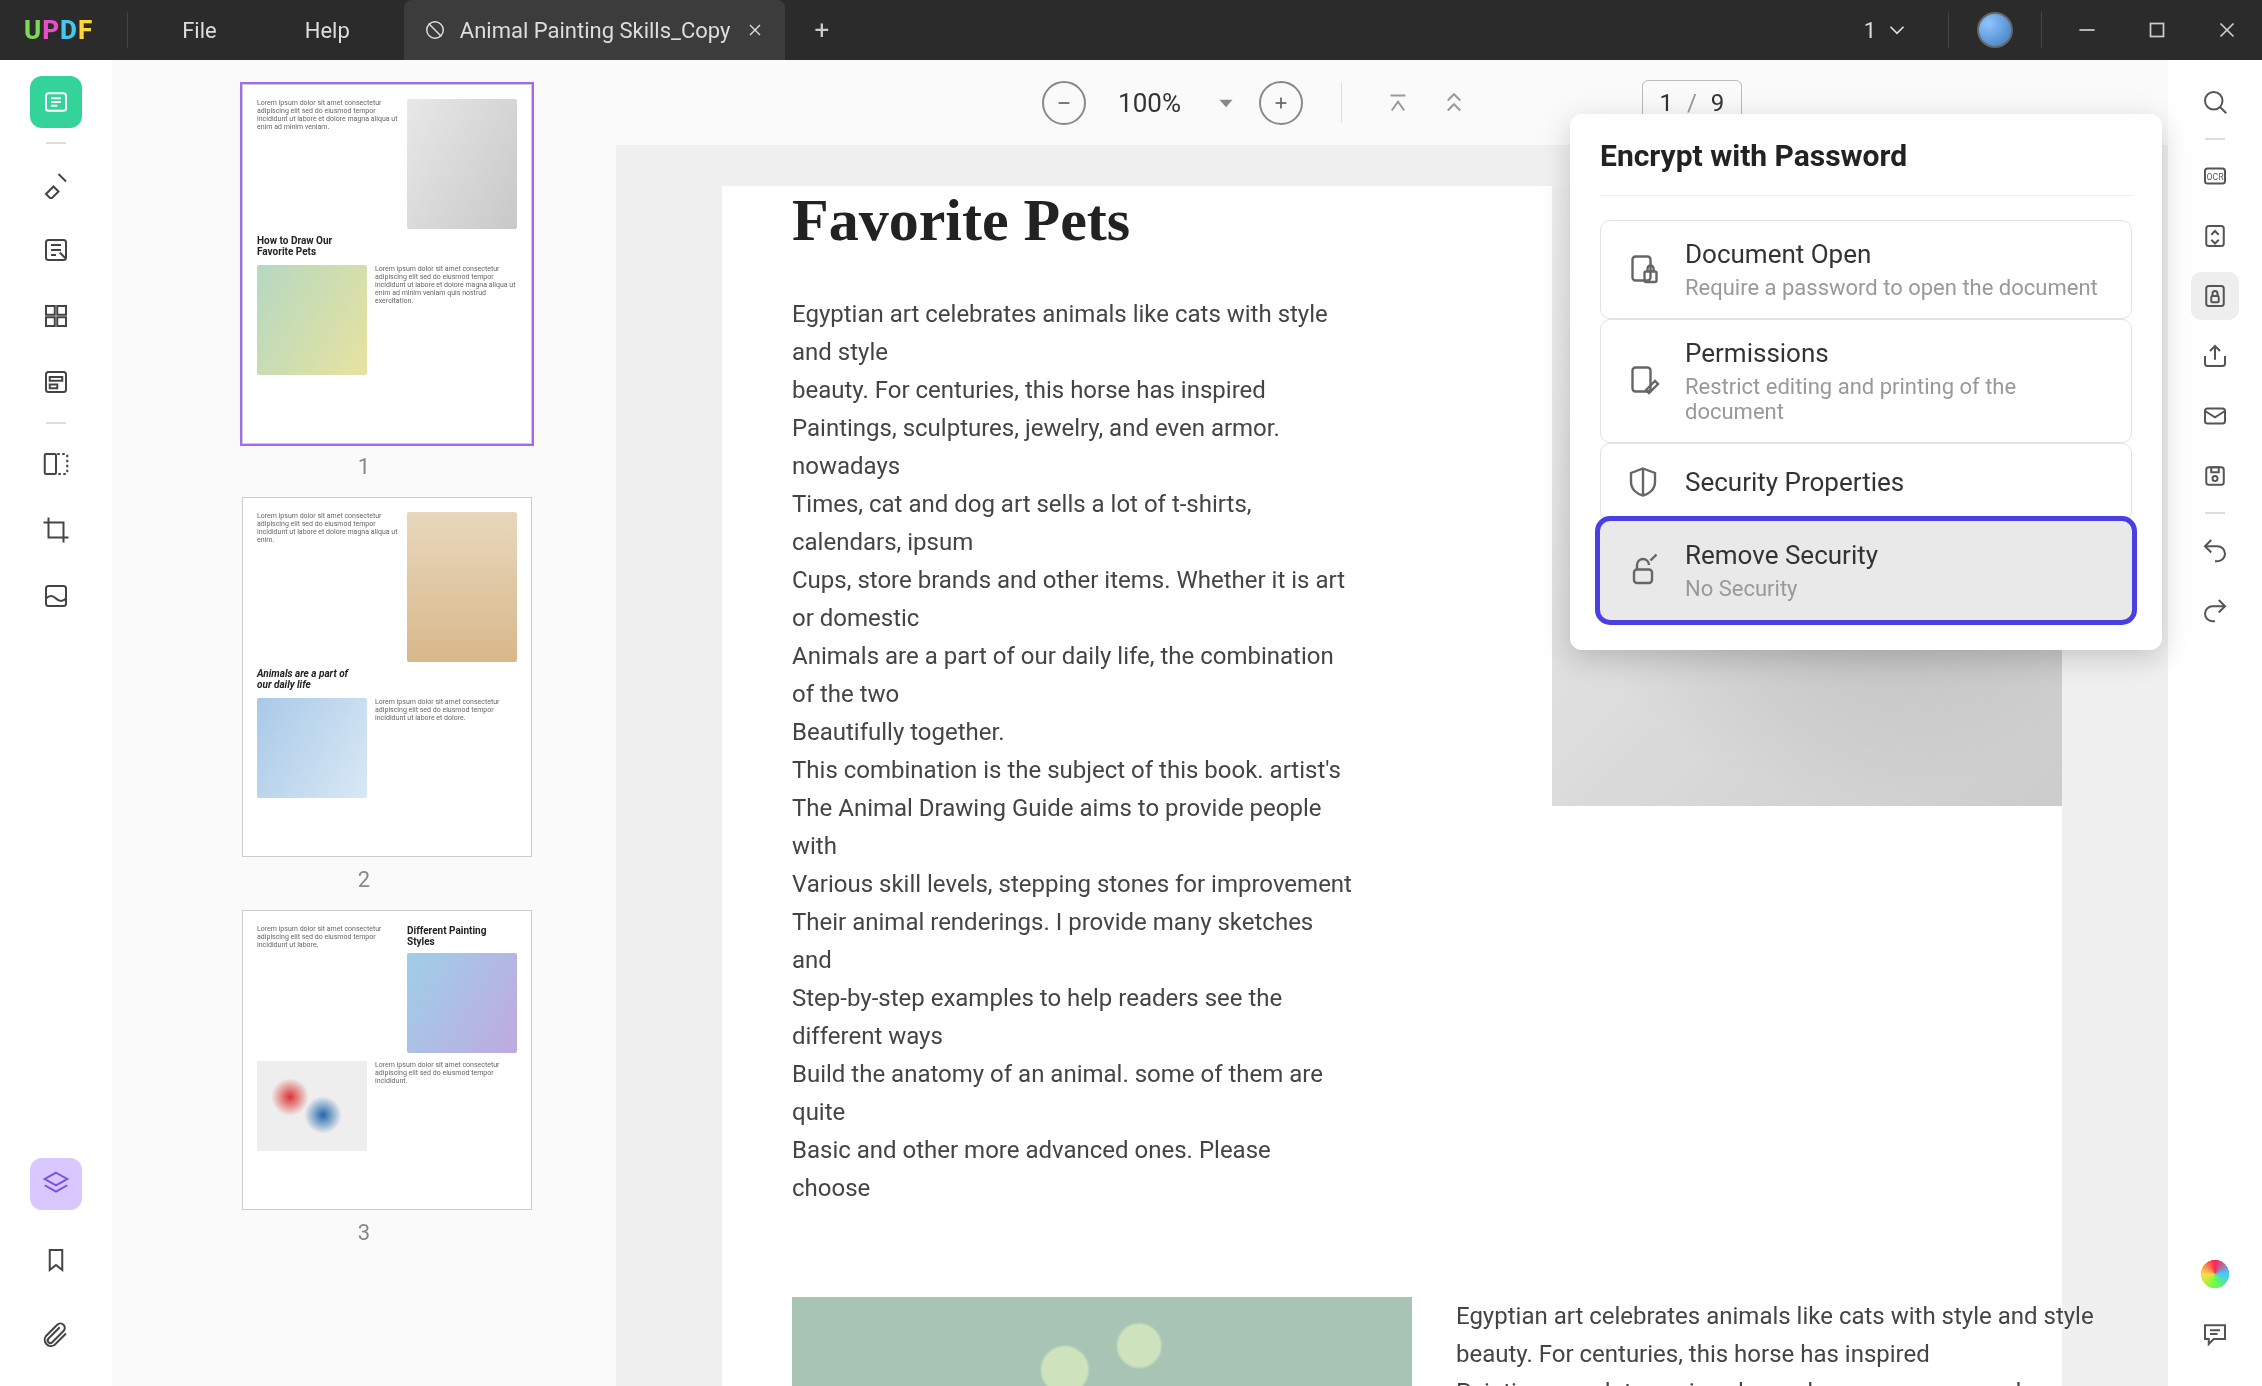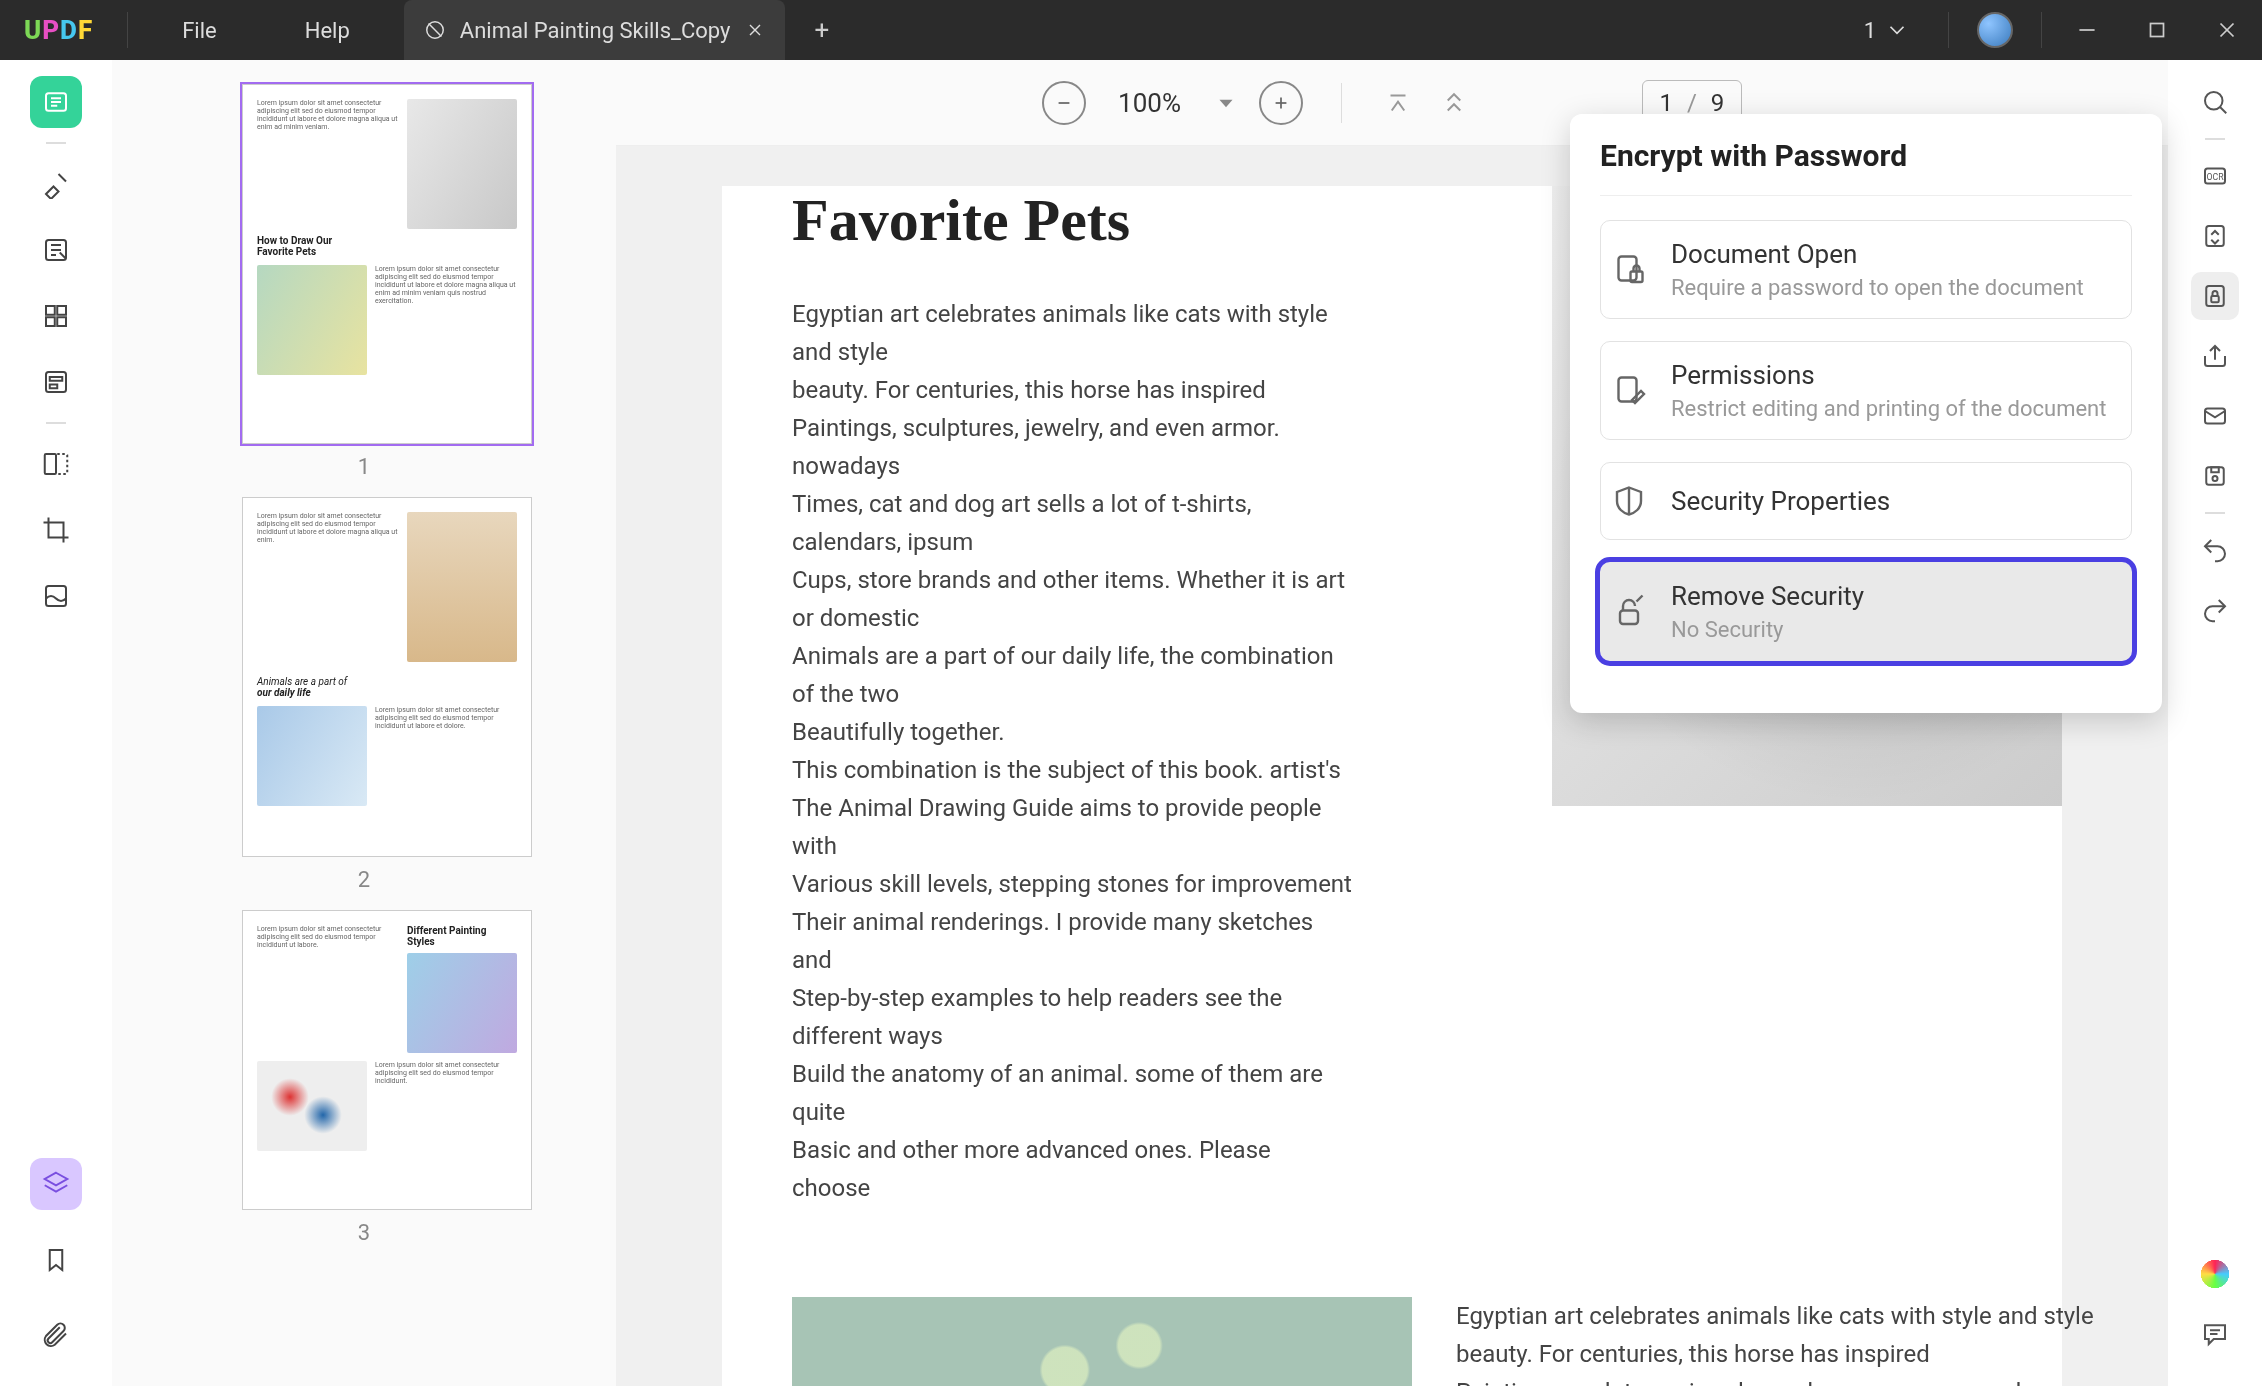--- a/index.html
+++ b/index.html
@@ -71,21 +71,21 @@
   
   .rightrail { width: 94px; background:#fff; display:flex; flex-direction:column; align-items:center; padding-top: 18px; gap: 12px; }
   .rightbtn { width: 48px; height: 48px; border-radius: 10px; display:flex; align-items:center; justify-content:center; color:#555; }
   .rightbtn.on { background:#eee; }
   .rightrail .dash { width:20px; height:2px; background:#ddd; }
   .flower-icon { background: conic-gradient(#f25, #4cf, #6f4, #fd4, #f25); -webkit-mask: radial-gradient(circle, #000 55%, transparent 56%); border-radius:50%; width:36px; height:36px; }
 
   
   .secpanel { position:absolute; top: 54px; right: 100px; width: 592px; background:#fff; border-radius: 12px; box-shadow: 0 8px 30px rgba(0,0,0,0.18); padding: 24px 30px 30px 30px; z-index: 50; }
   .sec-title { font-size: 30px; font-weight:700; color:#222; padding-bottom: 22px; border-bottom:1px solid #eee; margin-bottom: 24px; }
-  .sec-item { border:1px solid #e2e2e2; border-radius: 10px; padding: 18px 8px; display:flex; align-items:center; gap: 22px; margin-bottom: 22px; cursor:default; }
+  .sec-item { border:1px solid #e2e2e2; border-radius: 10px; padding: 18px 22px; display:flex; align-items:center; gap: 22px; cursor:default; }
   .sec-item.selected { background:#e9e9e9; outline: 5px solid #4a3fe2; border-color: transparent; }
   .sec-item .sicon { width:40px; height:40px; display:flex; align-items:center; justify-content:center; color:#666; flex-shrink:0; }
   .sec-item .stxt { display:flex; flex-direction:column; gap:6px; }
   .sec-item .st1 { font-size:26px; color:#333; }
   .sec-item .st2 { font-size:22px; color:#999; }
   .sec-item.single .st1 { font-size:26px; }
 
   svg { display:block; }
   .icon-sm{ width:26px; height:26px; stroke:currentColor; fill:none; stroke-width:1.6; }
   .icon-md{ width:30px; height:30px; stroke:currentColor; fill:none; stroke-width:1.6; }
@@ -249,21 +249,21 @@
       </div>
       <div class="thumb-num">1</div>
     </div>
 
     <div class="thumb-card">
       <div class="thumb">
         <div style="display:flex; gap:8px;">
           <div style="flex:1; font-size:7px; line-height:8px;">Lorem ipsum dolor sit amet consectetur adipiscing elit sed do eiusmod tempor incididunt ut labore et dolore magna aliqua ut enim.</div>
           <div class="timg" style="width:110px;height:150px; background:linear-gradient(180deg,#e8d7bd,#d8b88a);"></div>
         </div>
-        <div style="font-weight:400; font-size:10px; color:#222; margin-top:14px; font-style:italic;">Animals are a part of</div>
+        <div style="font-weight:700; font-size:10px; color:#222; margin-top:6px; font-style:italic;">Animals are a part of</div>
         <div style="font-weight:700; font-size:10px; color:#222; font-style:italic;">our daily life</div>
         <div style="display:flex; gap:8px; margin-top:8px;">
           <div class="timg" style="width:110px;height:100px; background:linear-gradient(120deg,#a9c9e8,#d9e9f5);"></div>
           <div style="flex:1; font-size:7px; line-height:8px;">Lorem ipsum dolor sit amet consectetur adipiscing elit sed do eiusmod tempor incididunt ut labore et dolore.</div>
         </div>
       </div>
       <div class="thumb-num">2</div>
     </div>
 
     <div class="thumb-card">

